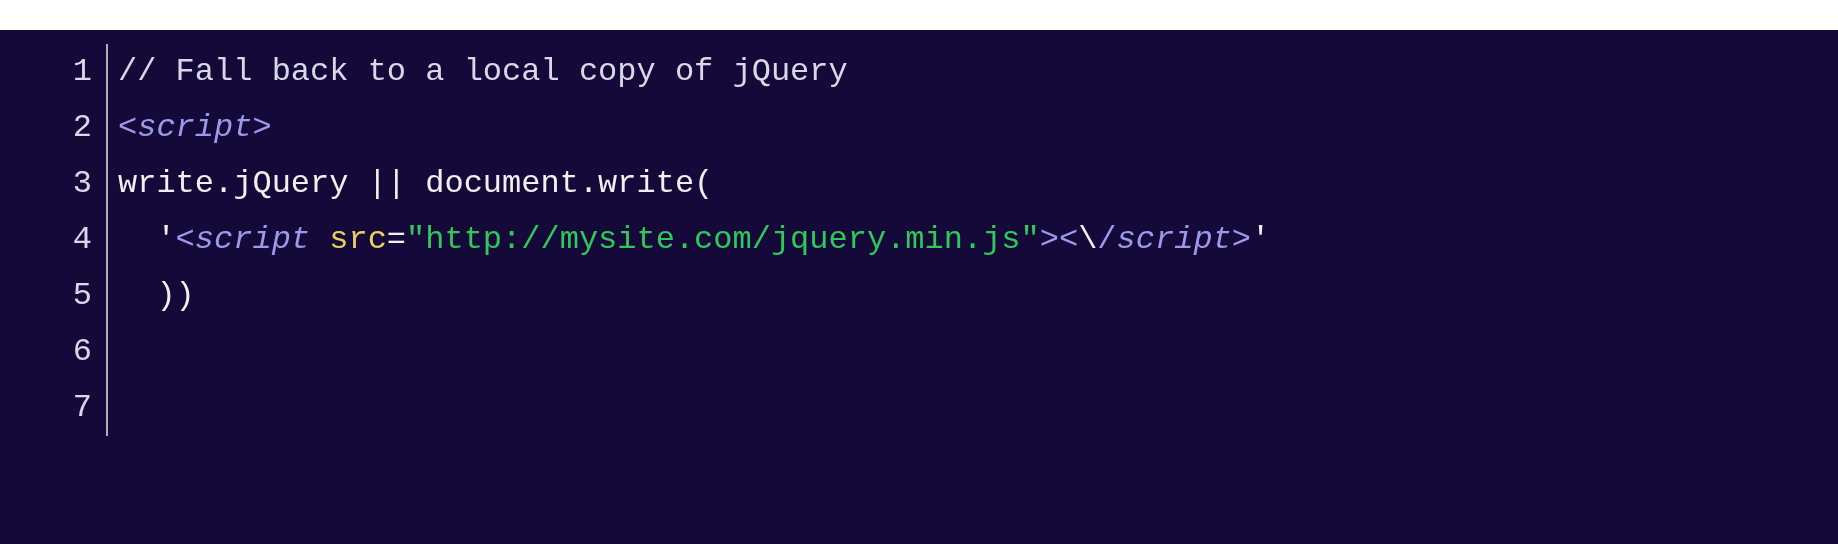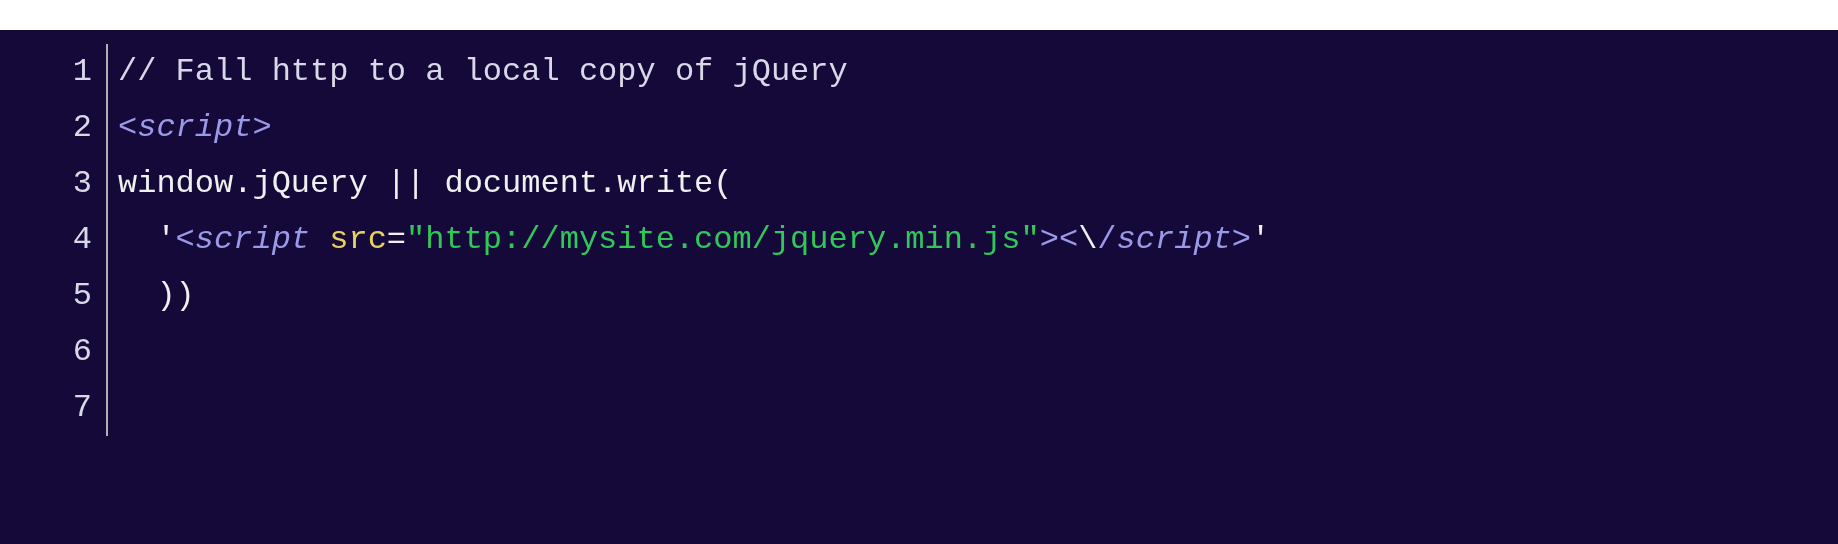--- a/index.html
+++ b/index.html
@@ -80,22 +80,22 @@
     <div class="gutter">
       <div class="gutter-line">1</div>
       <div class="gutter-line">2</div>
       <div class="gutter-line">3</div>
       <div class="gutter-line">4</div>
       <div class="gutter-line">5</div>
       <div class="gutter-line">6</div>
       <div class="gutter-line">7</div>
     </div>
     <div class="code-content">
-      <div class="code-line"><span class="comment">// Fall http to a local copy of jQuery</span></div>
+      <div class="code-line"><span class="comment">// Fall back to a local copy of jQuery</span></div>
       <div class="code-line"><span class="tag-bracket">&lt;</span><span class="tag-name">script</span><span class="tag-bracket">&gt;</span></div>
-      <div class="code-line"><span class="plain">window.jQuery || document.write(</span></div>
+      <div class="code-line"><span class="plain">write.jQuery || document.write(</span></div>
       <div class="code-line"><span class="plain">  </span><span class="string-quote">'</span><span class="tag-bracket">&lt;</span><span class="tag-name">script</span><span class="plain"> </span><span class="attr-name">src</span><span class="attr-equals">=</span><span class="string-value">"</span><span class="string-value">http://mysite.com/jquery.min.js</span><span class="string-value">"</span><span class="tag-bracket">&gt;</span><span class="tag-bracket">&lt;</span><span class="plain">\</span><span class="tag-bracket">/</span><span class="tag-name">script</span><span class="tag-bracket">&gt;</span><span class="string-quote">'</span></div>
       <div class="code-line"><span class="plain">  ))</span></div>
       <div class="code-line"><span class="plain"></span></div>
       <div class="code-line"><span class="plain"></span></div>
     </div>
   </div>
 </div>
 
 </body></html>

